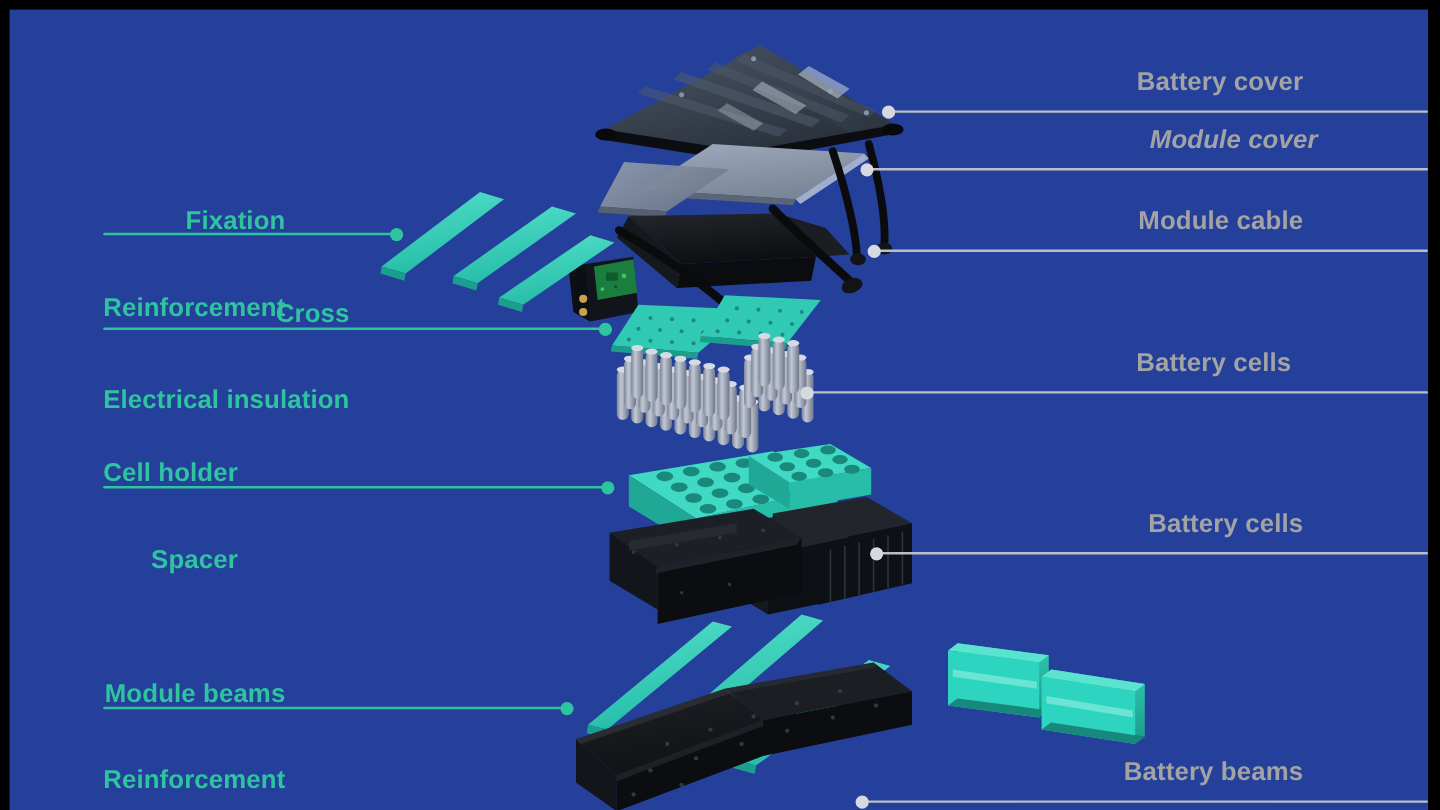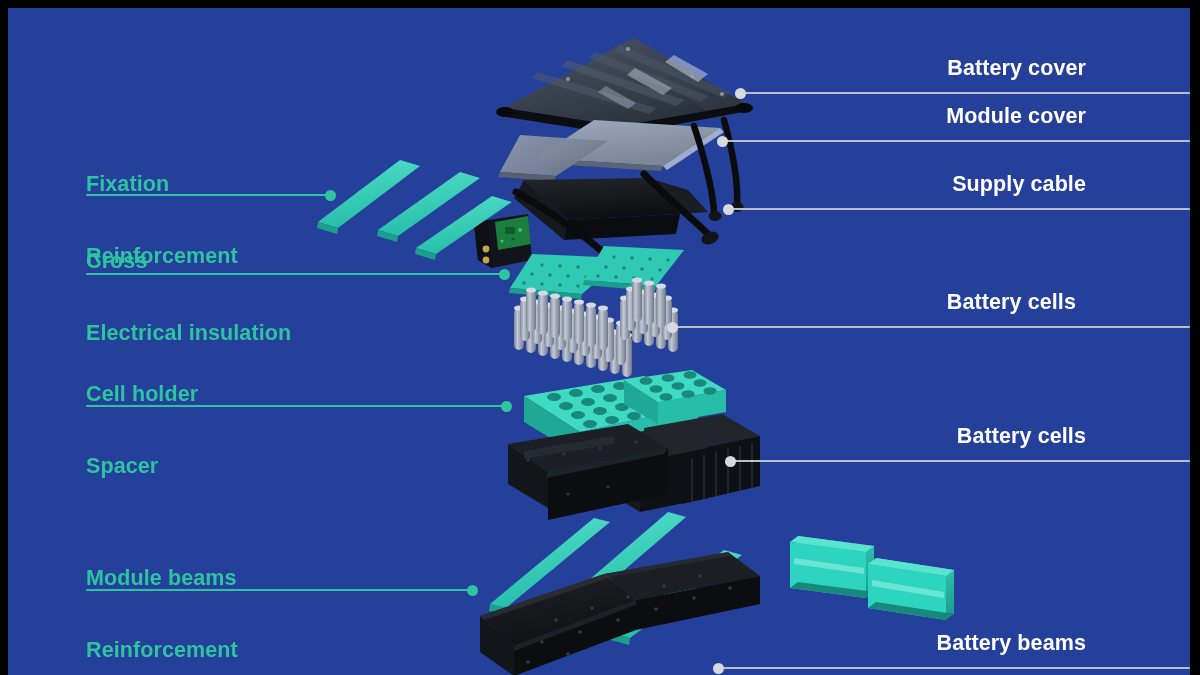--- a/index.html
+++ b/index.html
@@ -34,28 +34,28 @@
 
   
   .label {
     position: absolute;
     font-weight: bold;
     letter-spacing: .1px;
     white-space: pre;
     line-height: 1.12;
   }
   .label-right {
-    color: #ffffff;
+    color: #a3a3a3;
     font-size: 21.5px;
     text-align: right;
   }
   .label-left {
     color: #2EC4A0;
     font-size: 21.5px;
-    text-align: left;
+    text-align: right;
   }
   .rule {
     position: absolute;
     height: 2px;
     border-radius: 1px;
   }
   .rule-right { background: #B9BEC8; }
   .rule-left  { background: #2EC4A0; }
   .dot {
     position: absolute;
@@ -456,25 +456,25 @@
         <path d="M860,556 L938,568 L938,612 L860,600 Z" fill="#2DD4BF"></path>
         <path d="M860,600 L938,612 L946,606 L868,594 Z" fill="#17897C"></path>
         <path d="M864,572 L936,584 L936,590 L864,578 Z" fill="#9CF1E4" opacity="0.55"></path>
       </g>
     </svg>
 
     <div class="label label-right" style="right:104px; top:48px;">Battery cover</div>
     <div class="rule rule-right" style="left:732px; top:84px; width:450px;"></div>
     <div class="dot dot-right" style="left:727px; top:80px;"></div>
 
-    <div class="label label-right" style="right:104px; top:96px;">Module cover</div>
+    <div class="label label-right" style="right:92px; top:96px;font-style:italic;">Module cover</div>
     <div class="rule rule-right" style="left:714px; top:132px; width:468px;"></div>
     <div class="dot dot-right" style="left:709px; top:128px;"></div>
 
-    <div class="label label-right" style="right:104px; top:164px;">Supply cable</div>
+    <div class="label label-right" style="right:104px; top:164px;">Module cable</div>
     <div class="rule rule-right" style="left:720px; top:200px; width:462px;"></div>
     <div class="dot dot-right" style="left:715px; top:196px;"></div>
 
     <div class="label label-right" style="right:114px; top:282px;">Battery cells</div>
     <div class="rule rule-right" style="left:664px; top:318px; width:518px;"></div>
     <div class="dot dot-right" style="left:659px; top:314px;"></div>
 
     <div class="label label-right" style="right:104px; top:416px;">Battery cells</div>
     <div class="rule rule-right" style="left:722px; top:452px; width:460px;"></div>
     <div class="dot dot-right" style="left:717px; top:448px;"></div>

